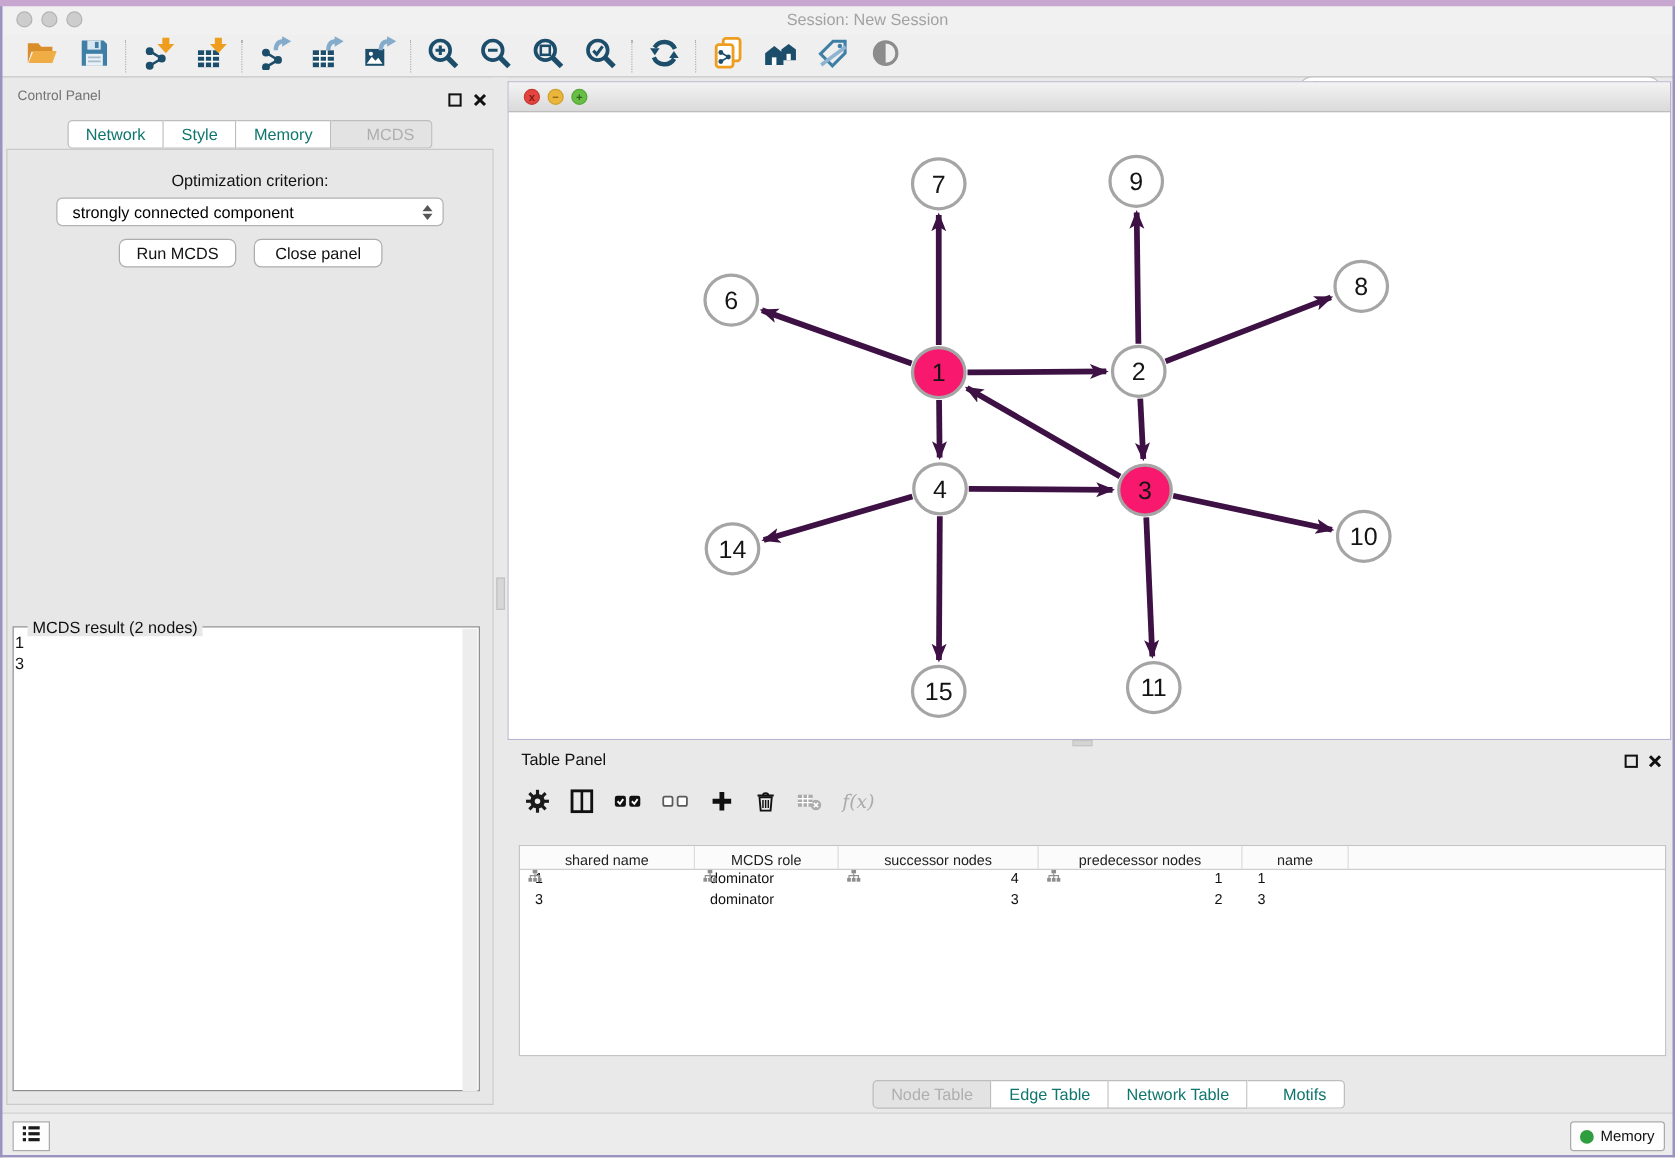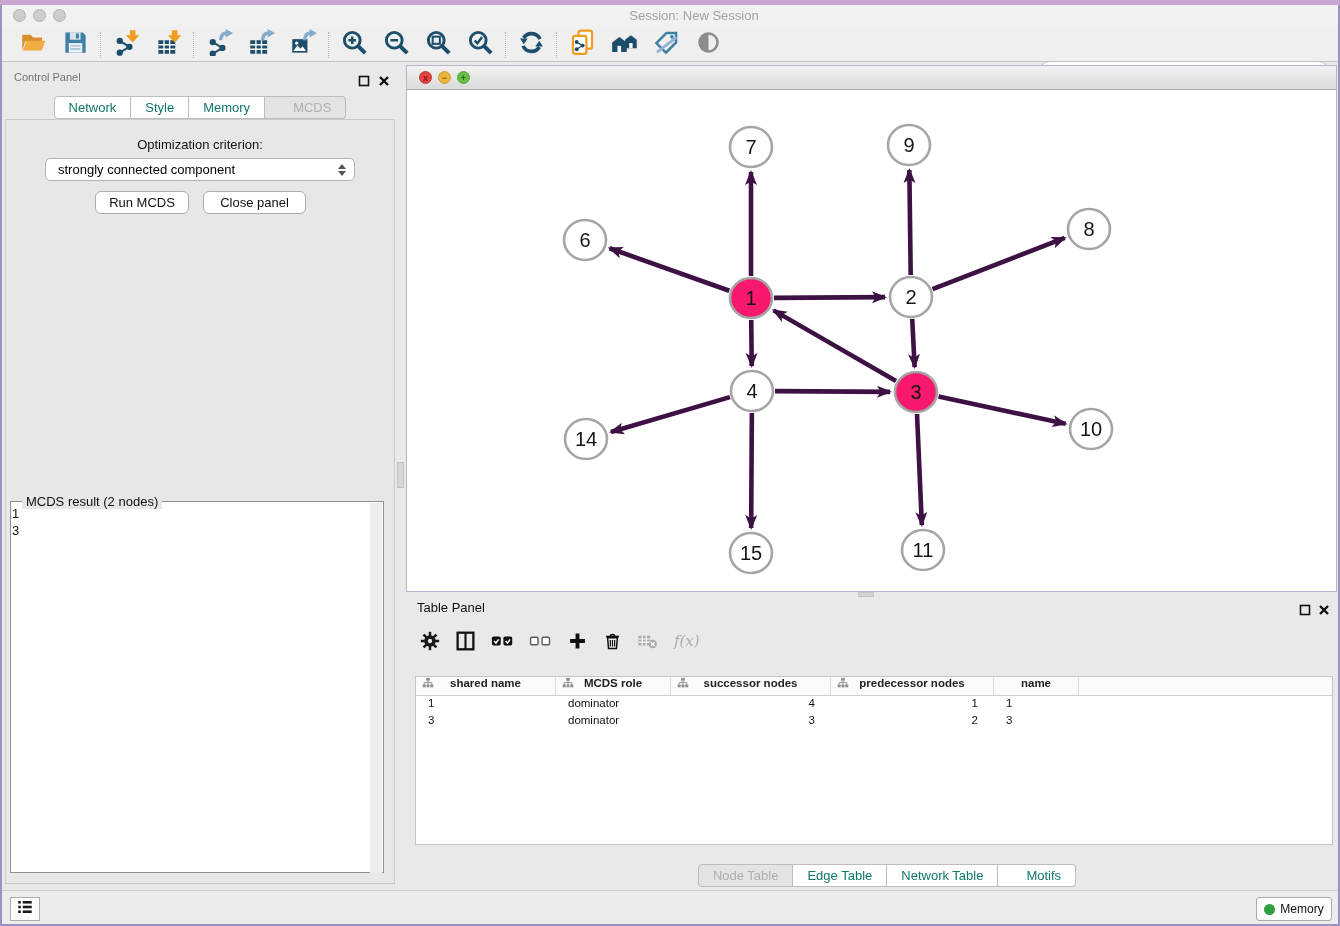--- a/index.html
+++ b/index.html
@@ -61,21 +61,21 @@
   .h-splitter { left:406px; top:592px; width:934px; height:6px; background:#E9E9E9; }
   .h-grip { left:858px; top:592px; width:16px; height:5px; background:#D4D4D4; border:1px solid #C5C5C5; }
 
   
   .tp-title { left:417px; top:600px; font-size:13px; color:#111; }
   .tp-toolbar { left:420px; top:630px; display:flex; align-items:center; gap:15px; }
   .tp-ico { height:26px; display:flex; align-items:center; cursor:pointer; }
   .tp-ico svg { height:24px; }
   .tbl { left:415px; top:676px; width:918px; height:169px; background:#fff; border:1px solid #C4C4C4; }
   .tbl-header { display:flex; height:19px; background:#FBFBFB; border-bottom:1px solid #CFCFCF; }
-  .th { position:relative; display:flex; align-items:flex-start; justify-content:center; font-size:11.5px; color:#222; border-right:1px solid #DDD; cursor:pointer;font-weight:bold; }
+  .th { position:relative; display:flex; align-items:flex-end; justify-content:center; font-size:11.5px; color:#222; border-right:1px solid #DDD; cursor:pointer; }
   .th svg { position:absolute; left:6px; width:12px; height:12px; }
   .tr { display:flex; height:16.5px; font-size:11.5px; color:#111; cursor:pointer; }
   .td { padding:1px 0 0 0; overflow:hidden; white-space:nowrap; }
   .td.al { padding-left:12px; text-align:left; }
   .td.ar { padding-right:16px; text-align:right; }
   .tp-tabs { left:422px; top:864px; width:930px; display:flex; justify-content:center; }
   .statusbar { left:0; top:890px; width:1340px; height:36px; background:#ECECEC; border-top:1px solid #CFCFCF; }
   .list-btn { left:10px; top:897px; width:30px; height:24px; background:#FDFDFD; border:1px solid #ABABAB; display:flex; align-items:center; justify-content:center; cursor:pointer; }
   .list-btn svg { width:18px; height:18px; }
   .mem-btn { right:8px; top:897px; position:absolute; width:76px; height:24px; background:#FDFDFD; border:1px solid #ABABAB; border-radius:3px; display:flex; align-items:center; justify-content:center; gap:5px; font-size:12px; color:#111; cursor:pointer; }

